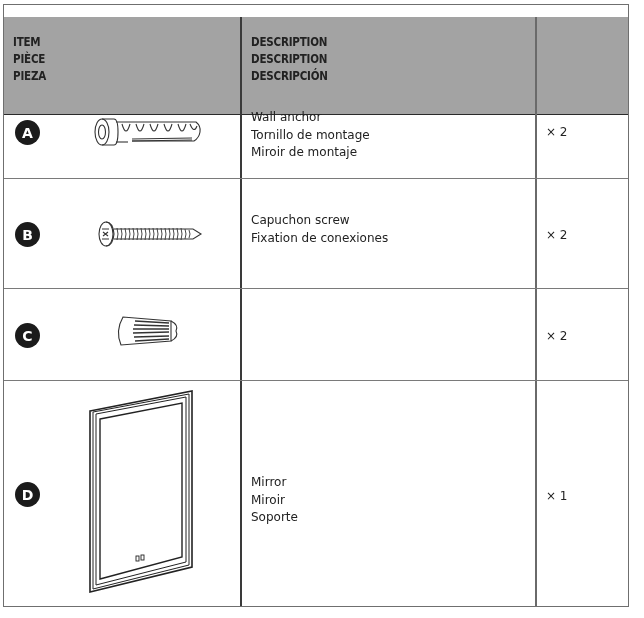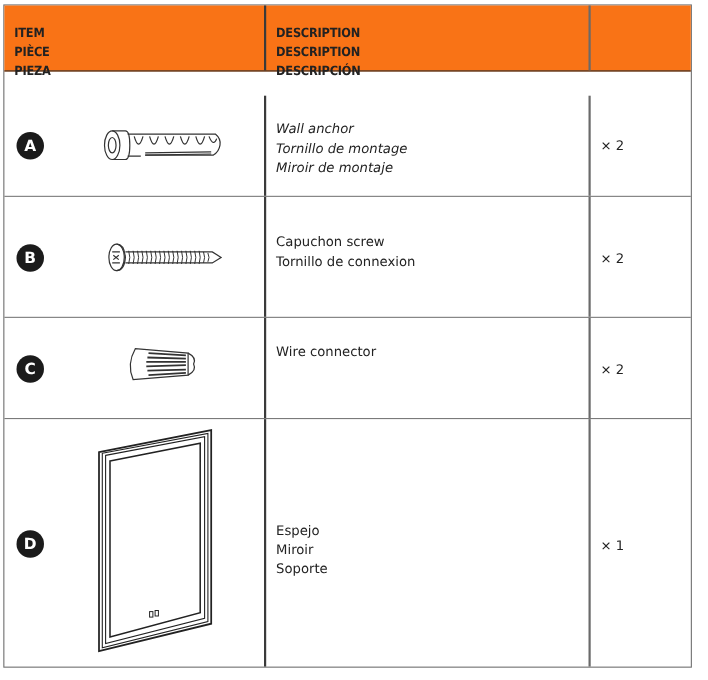--- a/index.html
+++ b/index.html
@@ -1,21 +1,21 @@
 <!DOCTYPE html>
 <html><head>
   <meta charset="utf-8">
   <style>
     html, body { margin: 0; padding: 0; background: #ffffff; }
     body { width: 644px; height: 618px; position: relative; overflow: hidden;
            font-family: "DejaVu Sans", "Liberation Sans", sans-serif; color: #1a1a1a; }
     .tbl { position: absolute; left: 3px; top: 4px; width: 626px; height: 603px;
            border: 1.5px solid #6f6f6f; box-sizing: border-box; }
     .row { position: absolute; left: 0; width: 100%; box-sizing: border-box; }
-    .row.hdr { top: 0; height: 60px; background: #f97316; border-bottom: 1.5px solid #2a2a2a; }
+    .row.hdr { top: 12px; height: 98px; background: #a3a3a3; border-bottom: 1.5px solid #2a2a2a; }
     .row.r1 { top: 82px; height: 92px; border-bottom: 1.5px solid #7a7a7a; }
     .row.r2 { top: 174px; height: 110px; border-bottom: 1.5px solid #7a7a7a; }
     .row.r3 { top: 284px; height: 92px; border-bottom: 1.5px solid #7a7a7a; }
     .row.r4 { top: 376px; height: 225px; }
     .vline { position: absolute; top: 0; width: 1.5px; height: 100%; background: #3a3a3a; }
     .vline.v1 { left: 236px; }
     .vline.v2 { left: 531px; background: #6a6a6a; }
     .hcell { position: absolute; top: 17px; font-family: "DejaVu Sans Condensed", "DejaVu Sans", sans-serif;
              font-weight: bold; font-size: 11.5px; line-height: 17px; color: #222; letter-spacing: -0.2px; }
     .hcell div { white-space: nowrap; }
@@ -60,21 +60,21 @@
         <path d="M40 27 L100 26"></path>
         <path d="M40 29 L100 28"></path>
         <path d="M30 12 Q34 26 38 12"></path>
         <path d="M44 12 Q48 26 52 12"></path>
         <path d="M58 12 Q62 26 66 12"></path>
         <path d="M72 12 Q76 26 80 12"></path>
         <path d="M86 12 Q90 26 94 12"></path>
         <path d="M98 12 Q102 22 105 14"></path>
       </g>
     </svg>
-    <div class="desc" style="top:22px;font-style:italic;">
+    <div class="desc" style="top:22px;">
       <div>Wall anchor</div>
       <div>Tornillo de montage</div>
       <div>Miroir de montaje</div>
     </div>
     <div class="qty" style="top:38px;">× 2</div>
     <div class="vline v1"></div>
     <div class="vline v2"></div>
   </div>
 
   <div class="row r2">
@@ -85,58 +85,57 @@
         <path d="M9 5 Q16 5 17 17 Q16 29 9 29"></path>
         <path d="M5 12 L12 12 M5 22 L12 22 M6 15 L11 19 M6 19 L11 15"></path>
         <path d="M17 12 H96 L104 17 L96 22 H17"></path>
       </g>
       <g fill="none" stroke="#333" stroke-width="0.9">
         <path d="M20 11 Q22 17 20 23 M24 11 Q26 17 24 23 M28 11 Q30 17 28 23 M32 11 Q34 17 32 23 M36 11 Q38 17 36 23 M40 11 Q42 17 40 23 M44 11 Q46 17 44 23 M48 11 Q50 17 48 23 M52 11 Q54 17 52 23 M56 11 Q58 17 56 23 M60 11 Q62 17 60 23 M64 11 Q66 17 64 23 M68 11 Q70 17 68 23 M72 11 Q74 17 72 23 M76 11 Q78 17 76 23 M80 11 Q82 17 80 23 M84 11 Q86 17 84 23 M88 12 Q90 17 88 22 M92 13 Q94 17 92 21"></path>
       </g>
     </svg>
     <div class="desc" style="top:33px;">
       <div>Capuchon screw</div>
-      <div>Tornillo de connexion</div>
+      <div>Fixation de conexiones</div>
     </div>
     <div class="qty" style="top:49px;">× 2</div>
     <div class="vline v1"></div>
     <div class="vline v2"></div>
   </div>
 
   <div class="row r3">
     <div class="badge" style="top:34px;">C</div>
     <svg class="illus" style="left:109px; top:22px;" width="70" height="40" viewBox="0 0 70 40">
       <g fill="none" stroke="#333" stroke-width="1.1">
         <path d="M10 6 Q2 20 8 34 L58 30 L58 10 Z"></path>
         <path d="M58 10 Q66 14 63 20 Q66 26 58 30"></path>
         <path d="M22 10 L56 12 M21 14 L56 15 M20 18 L56 18 M20 22 L56 21 M21 26 L56 25 M22 30 L56 28" stroke-width="1.6"></path>
       </g>
     </svg>
     <div class="desc" style="top:23px;">
-      <div>Wire connector</div>
     </div>
     <div class="qty" style="top:40px;">× 2</div>
     <div class="vline v1"></div>
     <div class="vline v2"></div>
   </div>
 
   <div class="row r4">
     <div class="badge" style="top:101px;">D</div>
     <svg class="illus" style="left:84px; top:8px;" width="108" height="205" viewBox="0 0 108 205">
       <g fill="none" stroke="#222">
         <path d="M2 22 L104 2 L104 178 L2 203 Z" stroke-width="1.6"></path>
         <path d="M5 23 L101 5 L101 176 L5 200 Z" stroke-width="1"></path>
         <path d="M8 25 L98 8 L98 173 L8 196 Z" stroke-width="1"></path>
         <path d="M12 30 L94 14 L94 168 L12 190 Z" stroke-width="1.4"></path>
         <rect x="48" y="167" width="3" height="5" stroke-width="0.9"></rect>
         <rect x="53" y="166" width="3" height="5" stroke-width="0.9"></rect>
       </g>
     </svg>
     <div class="desc" style="top:93px;">
-      <div>Espejo</div>
+      <div>Mirror</div>
       <div>Miroir</div>
       <div>Soporte</div>
     </div>
     <div class="qty" style="top:108px;">× 1</div>
     <div class="vline v1"></div>
     <div class="vline v2"></div>
   </div>
 
 </div>
 

